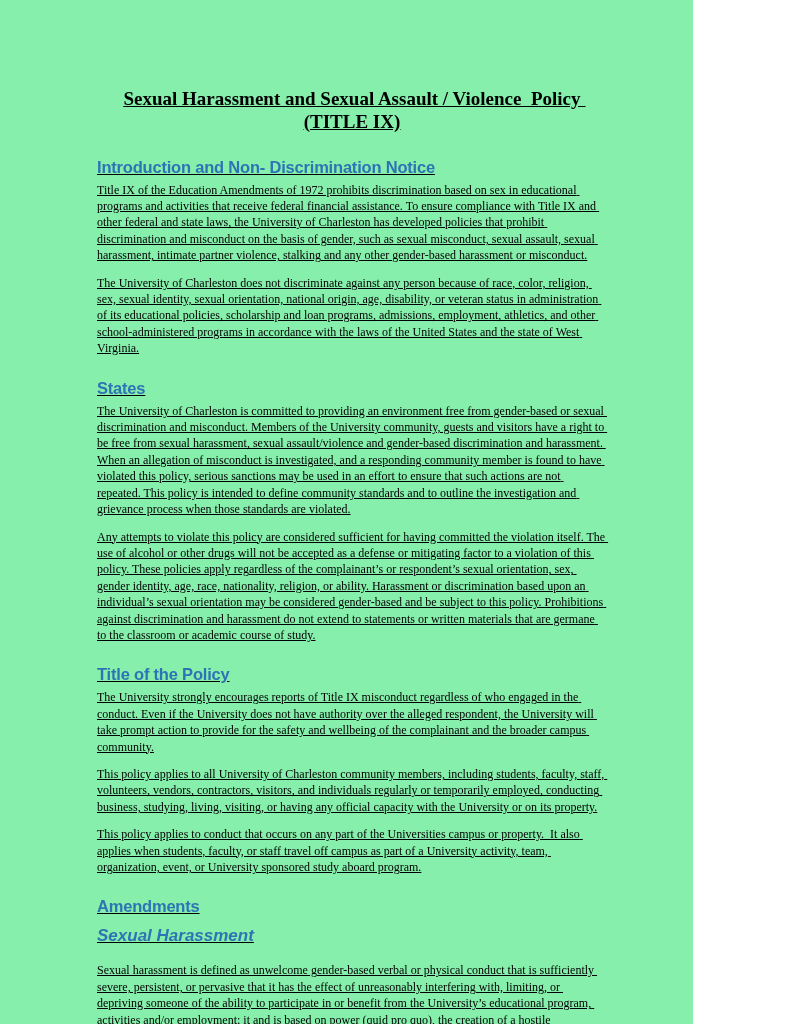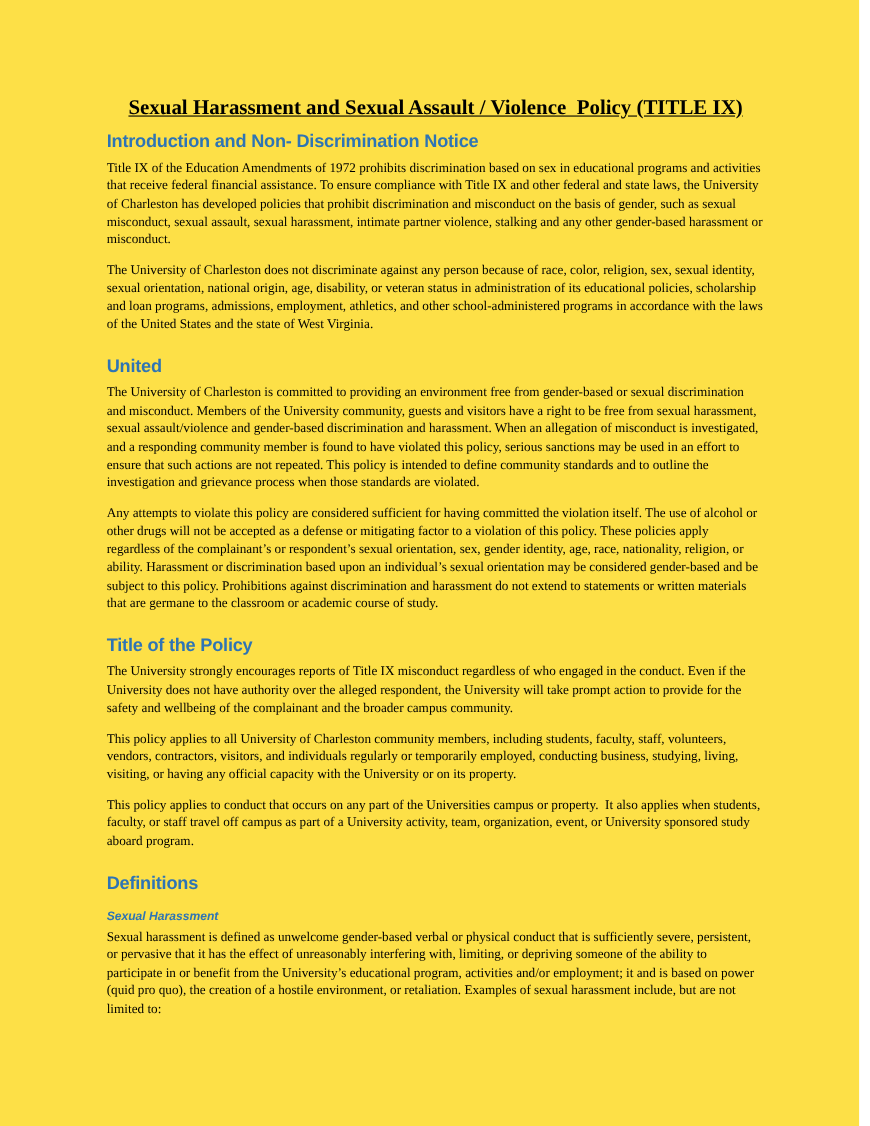--- a/index.html
+++ b/index.html
@@ -2,24 +2,25 @@
 <html><head>
 <meta charset="utf-8">
 <style>
   html, body {
     margin: 0;
     padding: 0;
     background: #ffffff;
   }
   .page {
     position: relative;
-    width: 781px;
+    width: 693px;
     height: 1024px;
-    background: #fde047;
+    background: #86efac;
     overflow: hidden;
+    text-decoration: underline;
   }
   .content {
     padding: 88px 86px 0 97px;
   }
   .doc-title {
     font-family: "Liberation Serif", serif;
     font-weight: bold;
     font-size: 19px;
     line-height: 1.2;
     color: #000000;
@@ -39,30 +40,30 @@
   h2.section-heading {
     font-family: "Liberation Sans", sans-serif;
     font-weight: bold;
     font-size: 16.5px;
     line-height: 19px;
     letter-spacing: -0.2px;
     color: #2E74B5;
     margin: 22px 0 5px 0;
   }
   h2.section-heading.first {
-    margin-top: 9px;
+    margin-top: 24px;
   }
   h3.subsection-heading {
     font-family: "Liberation Sans", sans-serif;
     font-weight: bold;
     font-style: italic;
-    font-size: 11px;
+    font-size: 17px;
     line-height: 16px;
     color: #2E74B5;
-    margin: 12px 0 2px 0;
+    margin: 12px 0 18px 0;
   }
   p.body-paragraph {
     font-family: "Liberation Serif", serif;
     font-size: 12px;
     line-height: 16.4px;
     color: #000000;
     margin: 0 0 11px 0;
     white-space: pre-wrap;
     text-align: left;
   }
@@ -73,27 +74,27 @@
 <div class="page">
   <div class="content">
 
     <h1 class="doc-title">Sexual Harassment and Sexual Assault / Violence  Policy (TITLE IX)</h1>
 
 
     <h2 class="section-heading first">Introduction and Non- Discrimination Notice</h2>
     <p class="body-paragraph">Title IX of the Education Amendments of 1972 prohibits discrimination based on sex in educational programs and activities that receive federal financial assistance. To ensure compliance with Title IX and other federal and state laws, the University of Charleston has developed policies that prohibit discrimination and misconduct on the basis of gender, such as sexual misconduct, sexual assault, sexual harassment, intimate partner violence, stalking and any other gender-based harassment or misconduct.</p>
     <p class="body-paragraph">The University of Charleston does not discriminate against any person because of race, color, religion, sex, sexual identity, sexual orientation, national origin, age, disability, or veteran status in administration of its educational policies, scholarship and loan programs, admissions, employment, athletics, and other school-administered programs in accordance with the laws of the United States and the state of West Virginia.</p>
 
-    <h2 class="section-heading">United</h2>
+    <h2 class="section-heading">States</h2>
     <p class="body-paragraph">The University of Charleston is committed to providing an environment free from gender-based or sexual discrimination and misconduct. Members of the University community, guests and visitors have a right to be free from sexual harassment, sexual assault/violence and gender-based discrimination and harassment. When an allegation of misconduct is investigated, and a responding community member is found to have violated this policy, serious sanctions may be used in an effort to ensure that such actions are not repeated. This policy is intended to define community standards and to outline the investigation and grievance process when those standards are violated.</p>
     <p class="body-paragraph">Any attempts to violate this policy are considered sufficient for having committed the violation itself. The use of alcohol or other drugs will not be accepted as a defense or mitigating factor to a violation of this policy. These policies apply regardless of the complainant’s or respondent’s sexual orientation, sex, gender identity, age, race, nationality, religion, or ability. Harassment or discrimination based upon an individual’s sexual orientation may be considered gender-based and be subject to this policy. Prohibitions against discrimination and harassment do not extend to statements or written materials that are germane to the classroom or academic course of study.</p>
 
     <h2 class="section-heading">Title of the Policy</h2>
     <p class="body-paragraph">The University strongly encourages reports of Title IX misconduct regardless of who engaged in the conduct. Even if the University does not have authority over the alleged respondent, the University will take prompt action to provide for the safety and wellbeing of the complainant and the broader campus community.</p>
     <p class="body-paragraph">This policy applies to all University of Charleston community members, including students, faculty, staff, volunteers, vendors, contractors, visitors, and individuals regularly or temporarily employed, conducting business, studying, living, visiting, or having any official capacity with the University or on its property.</p>
     <p class="body-paragraph">This policy applies to conduct that occurs on any part of the Universities campus or property.  It also applies when students, faculty, or staff travel off campus as part of a University activity, team, organization, event, or University sponsored study aboard program.</p>
 
-    <h2 class="section-heading">Definitions</h2>
+    <h2 class="section-heading">Amendments</h2>
     <h3 class="subsection-heading">Sexual Harassment</h3>
     <p class="body-paragraph">Sexual harassment is defined as unwelcome gender-based verbal or physical conduct that is sufficiently severe, persistent, or pervasive that it has the effect of unreasonably interfering with, limiting, or depriving someone of the ability to participate in or benefit from the University’s educational program, activities and/or employment; it and is based on power (quid pro quo), the creation of a hostile environment, or retaliation. Examples of sexual harassment include, but are not limited to:</p>
 
   </div>
 </div>
 
 </body></html>

